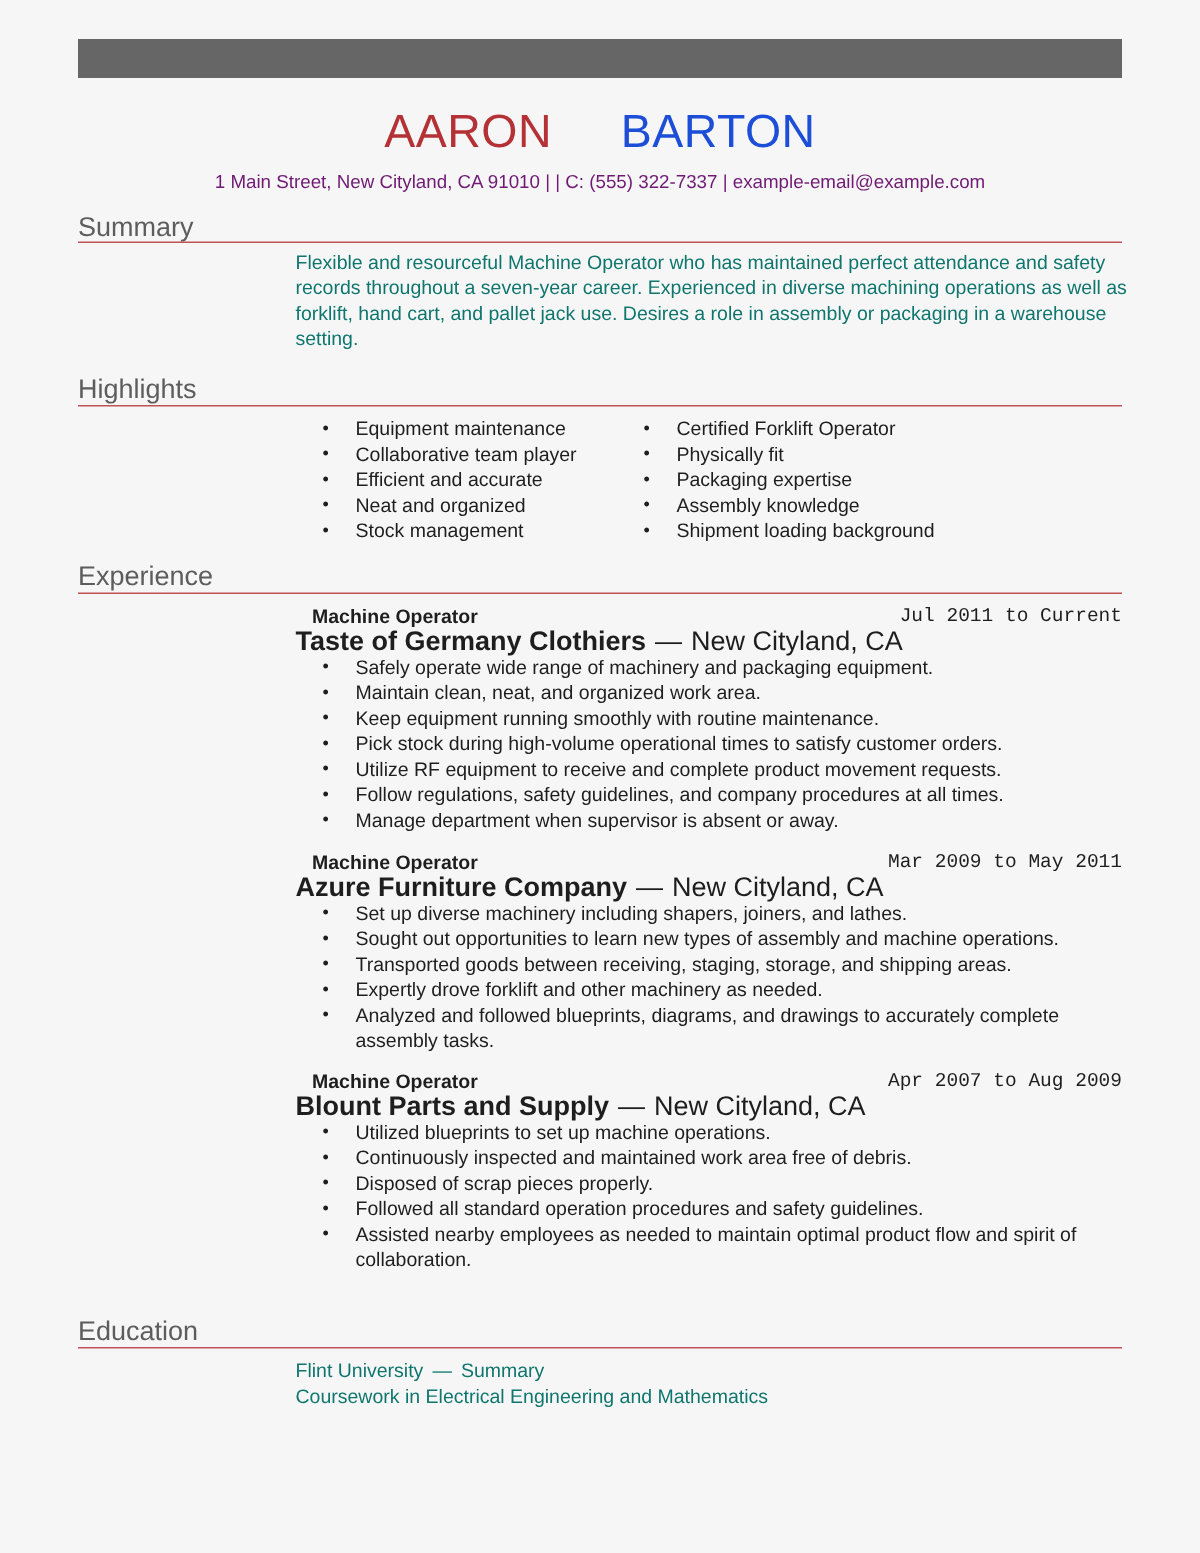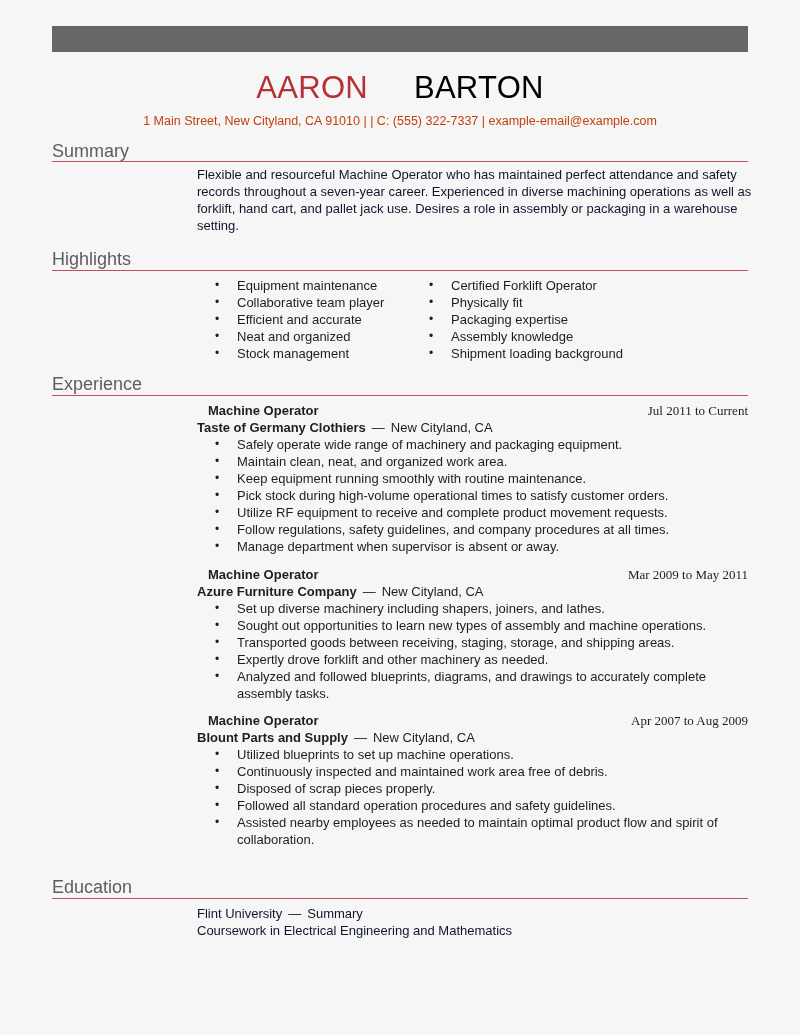--- a/index.html
+++ b/index.html
@@ -14,58 +14,58 @@
   .topbar {
     position: absolute; left: 52px; top: 26px; width: 696px; height: 26px;
     background: #666666;
   }
   .name {
     position: absolute; left: 0; top: 68px; width: 800px; text-align: center;
     font-family: "Liberation Sans", sans-serif;
     font-size: 31px; line-height: 40px; letter-spacing: 0.3px;
   }
   .name .first { color: #b43236; }
-  .name .last { color: #000000; margin-left: 37px; }
+  .name .last { color: #1d4ed8; margin-left: 37px; }
   .contact {
     position: absolute; left: 0; top: 113px; width: 800px; text-align: center;
     font-family: "Liberation Sans", sans-serif;
-    font-size: 12.5px; line-height: 16px; color: #c2410c;
+    font-size: 12.5px; line-height: 16px; color: #701a75;
   }
   .section-title {
     position: absolute; left: 52px;
     font-family: "Liberation Sans", sans-serif;
     font-size: 18px; line-height: 22px; color: #5d5d5d;
   }
   .rule {
     position: absolute; left: 52px; width: 696px; height: 1px;
     background: #c25057;
   }
   .body-text {
     font-family: "Liberation Sans", sans-serif;
-    font-size: 13px; line-height: 17px; color: #0f172a;
+    font-size: 13px; line-height: 17px; color: #0f766e;
   }
   .summary {
     position: absolute; left: 197px; top: 166px; width: 560px;
   }
   .hl-col {
     position: absolute; top: 277px; margin: 0; padding: 0; list-style: none;
   }
   .hl-col li, .bullets li {
     position: relative; padding-left: 22px;
     font-family: "Liberation Sans", sans-serif;
     font-size: 13px; line-height: 17px;
   }
   .hl-col li::before, .bullets li::before {
     content: "\2022"; position: absolute; left: 0; top: 0; font-size: 12px;
   }
   .job { position: absolute; left: 197px; width: 551px; }
   .job-head { display: flex; justify-content: space-between; }
   .job-title { font-weight: bold; font-size: 13px; line-height: 17px; font-family: "Liberation Sans", sans-serif; margin-left: 11px; }
-  .job-date { font-size: 13px; line-height: 17px; font-family: Liberation Serif, serif; }
-  .job-company { font-size: 13px; line-height: 17px; font-family: "Liberation Sans", sans-serif; }
+  .job-date { font-size: 13px; line-height: 17px; font-family: Liberation Mono, monospace; }
+  .job-company { font-size: 18px; line-height: 17px; font-family: "Liberation Sans", sans-serif; }
   .job-company .co { font-weight: bold; }
   .dash { display: inline-block; margin: 0 6px; }
   .bullets { list-style: none; margin: 0; padding: 0 0 0 18px; }
   .edu { position: absolute; left: 197px; top: 905px; }
 </style>
 </head>
 <body>
 
 <div class="page">
   <div class="topbar"></div>

